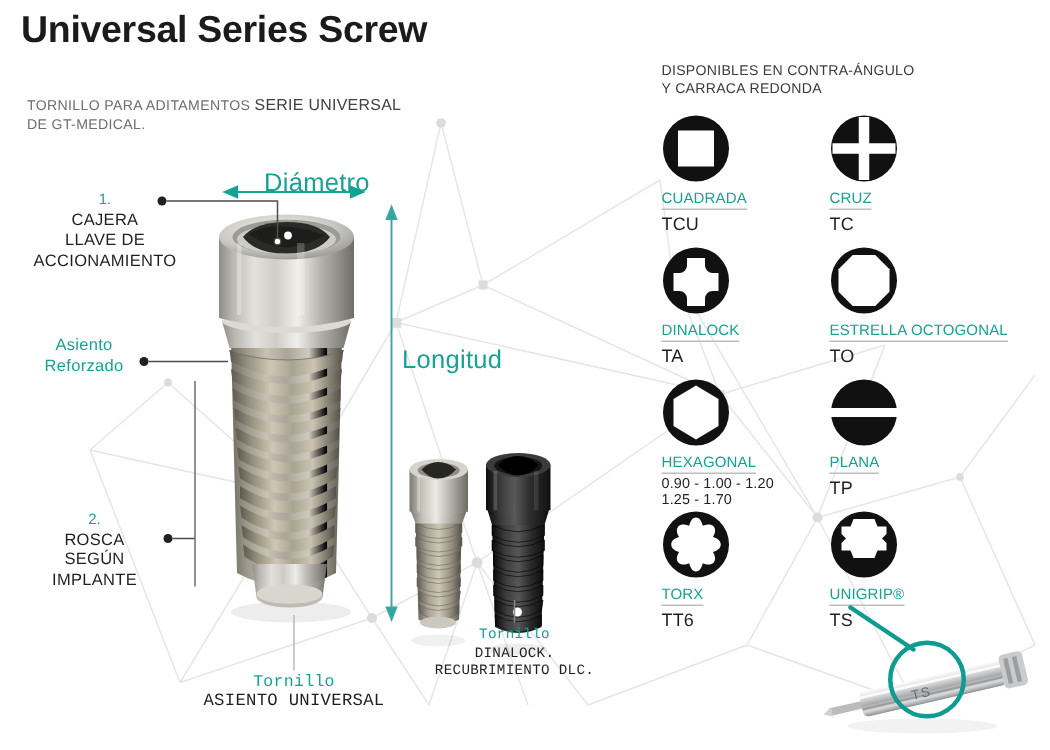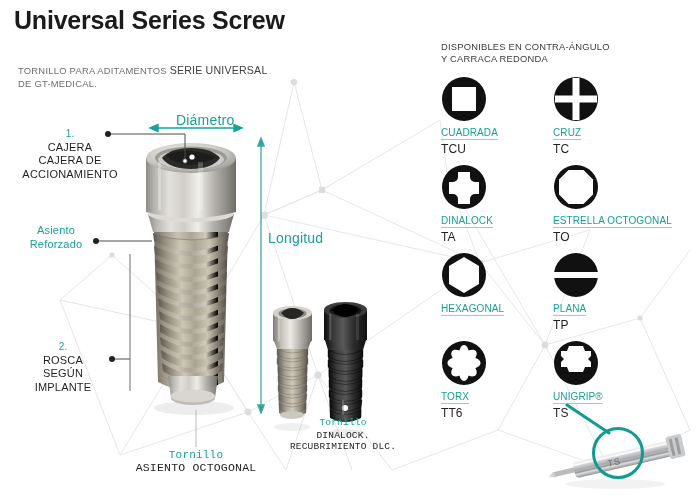--- a/index.html
+++ b/index.html
@@ -26,21 +26,21 @@
   .anno .txt{font-size:11px;color:#231f20;letter-spacing:.2px;}
   .anno.teal .txt{color:#14a395;}
 
   #anno1{left:14px;top:127px;width:112px;}
   #anno2{left:14px;top:224px;width:84px;}
   #anno3{left:14px;top:340px;width:98px;}
 
   .leader{position:absolute;z-index:6;pointer-events:none;}
 
   
-  .dimlabel{position:absolute;z-index:7;color:#14a395;font-size:14px;letter-spacing:.2px;}
+  .dimlabel{position:absolute;z-index:7;color:#14a395;font-size:17px;letter-spacing:.2px;}
   #lbl-diametro{left:176px;top:112px;}
   #lbl-longitud{left:268px;top:230px;}
 
   
   .screwcap{position:absolute;z-index:7;text-align:center;line-height:12.5px;font-family:Liberation Mono, monospace;}
   .screwcap .t{color:#14a395;font-size:11px;letter-spacing:.2px;}
   .screwcap .b{color:#231f20;font-size:11.5px;letter-spacing:.2px;}
   #cap-left{left:96px;top:449px;width:200px;}
   #cap-right{left:283px;top:417px;width:120px;}
   #cap-right .t{font-size:9.5px;}
@@ -103,21 +103,21 @@
     <div class="l1">
       <span>TORNILLO PARA ADITAMENTOS</span>
       <b>SERIE UNIVERSAL</b>
     </div>
     <div class="l2">DE GT-MEDICAL.</div>
   </div>
 
   <div class="anno" id="anno1">
     <div class="num">1.</div>
     <div class="txt">CAJERA</div>
-    <div class="txt">CAJERA DE</div>
+    <div class="txt">LLAVE DE</div>
     <div class="txt">ACCIONAMIENTO</div>
   </div>
 
   <div class="anno teal" id="anno2">
     <div class="txt">Asiento</div>
     <div class="txt">Reforzado</div>
   </div>
 
   <div class="anno" id="anno3">
     <div class="num">2.</div>
@@ -308,21 +308,21 @@
     <path d="M8,10 L51,10 L51,40 Q29,47 8,40 Z" fill="url(#dHead)"></path>
     <ellipse cx="29.5" cy="10" rx="21.5" ry="8" fill="#3b3b3b"></ellipse>
     <ellipse cx="29.5" cy="10.5" rx="16" ry="6" fill="#161616"></ellipse>
     <path d="M16,10 Q22,4 29,4 Q37,4 43,10 Q37,17 29,17 Q22,17 16,10 Z" fill="#000"></path>
     <rect x="13" y="14" width="2.5" height="26" fill="#fff" opacity="0.18"></rect>
     <rect x="40" y="14" width="3" height="26" fill="#fff" opacity="0.10"></rect>
   </svg>
 
   <div class="screwcap" id="cap-left">
     <div class="t">Tornillo</div>
-    <div class="b">ASIENTO OCTOGONAL</div>
+    <div class="b">ASIENTO UNIVERSAL</div>
   </div>
   <div class="screwcap" id="cap-right">
     <div class="t">Tornillo</div>
     <span class="b">DINALOCK.</span>
     <span class="b">RECUBRIMIENTO DLC.</span>
   </div>
 
   <div class="panel-head">
     <div>DISPONIBLES EN CONTRA-ÁNGULO</div>
     <div>Y CARRACA REDONDA</div>
@@ -366,20 +366,24 @@
       <span class="nm">ESTRELLA OCTOGONAL</span>
       <span class="cd">TO</span>
     </div>
 
     <div class="drive" style="left:0px;top:176px;">
       <svg class="ico" viewBox="0 0 46 46">
         <circle cx="23" cy="23" r="22" fill="#111111"></circle>
         <polygon fill="#ffffff" points="23,5 38,14 38,32 23,41 8,32 8,14"></polygon>
       </svg>
       <span class="nm">HEXAGONAL</span>
+      <span class="sz">
+          <span style="display:block">0.90 - 1.00 - 1.20</span>
+          <span style="display:block">1.25 - 1.70</span>
+        </span>
     </div>
 
     <div class="drive" style="left:112px;top:176px;">
       <svg class="ico" viewBox="0 0 46 46">
         <circle cx="23" cy="23" r="22" fill="#111111"></circle>
         <rect x="0" y="20" width="46" height="6" fill="#ffffff"></rect>
       </svg>
       <span class="nm">PLANA</span>
       <span class="cd">TP</span>
     </div>

